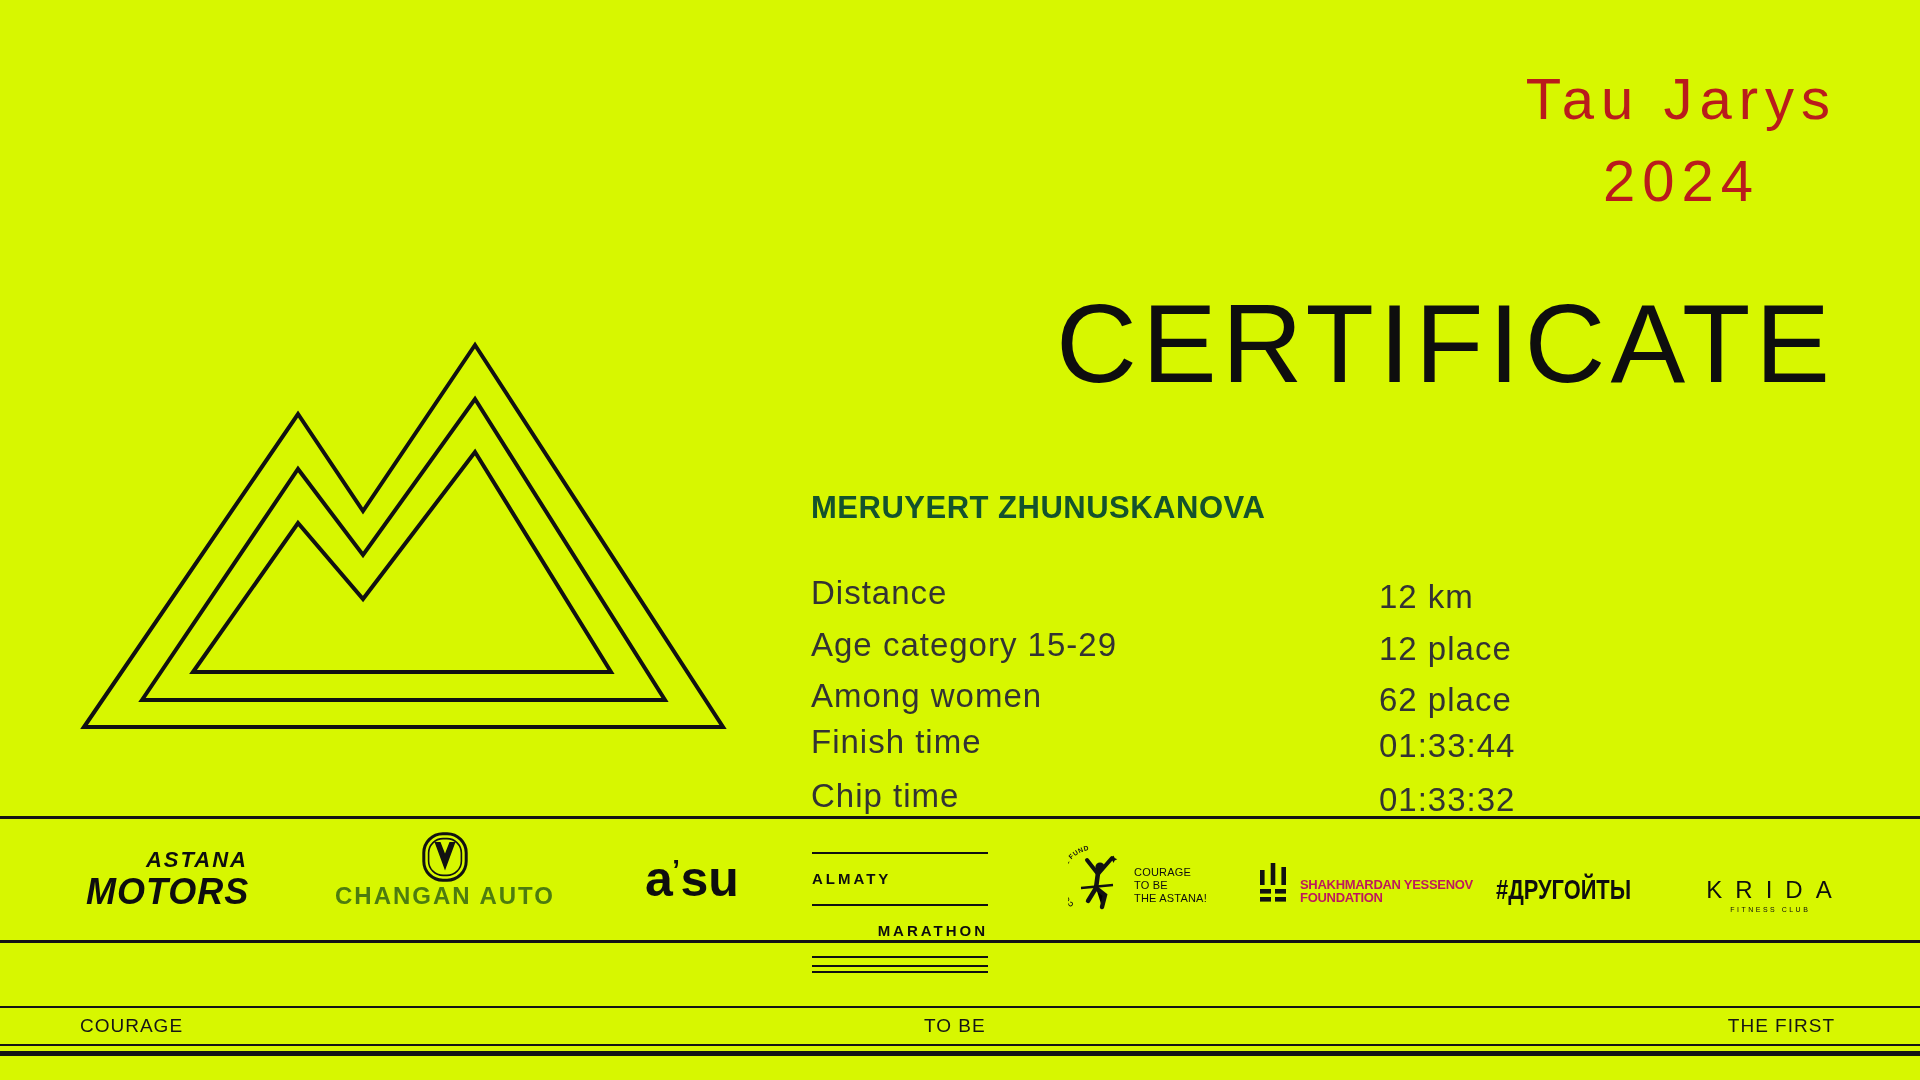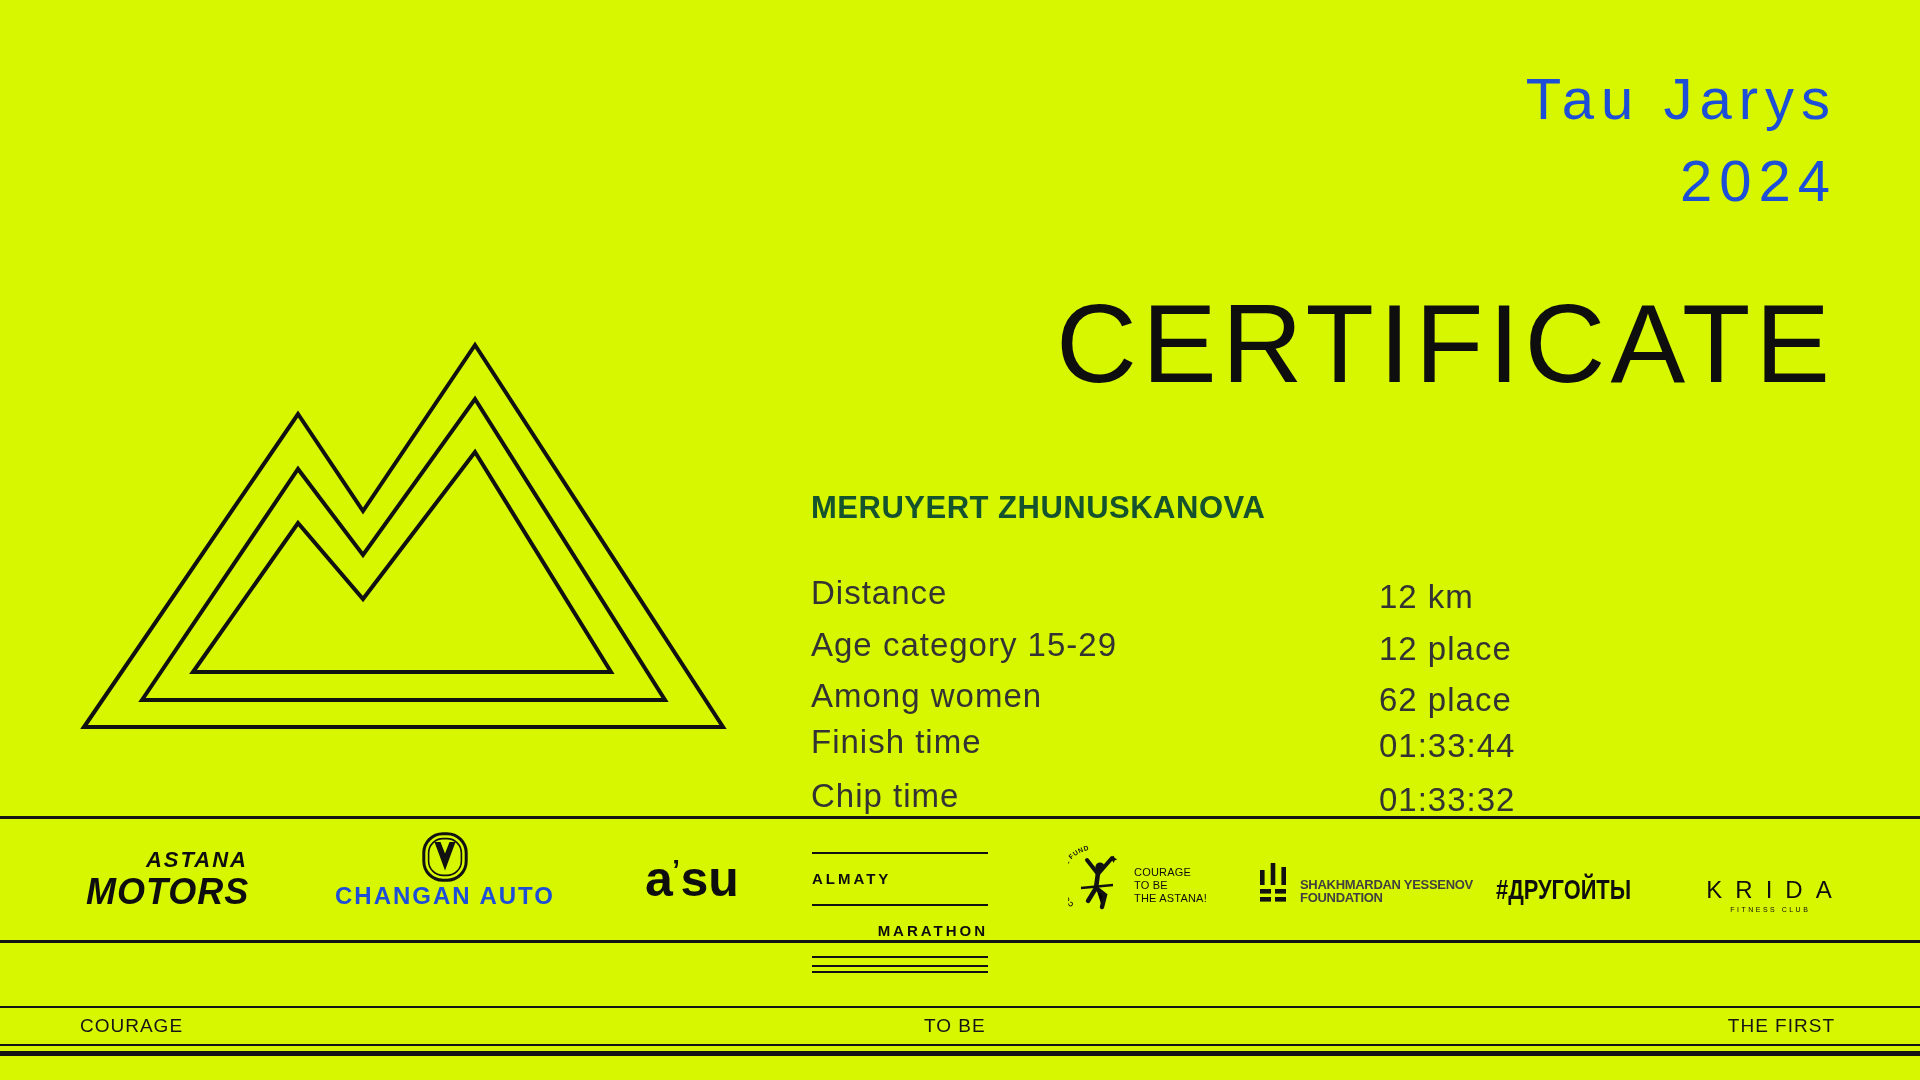--- a/index.html
+++ b/index.html
@@ -7,23 +7,23 @@
     width:1920px;height:1080px;position:relative;overflow:hidden;
     background:#D7F700;
     font-family:"Liberation Sans", sans-serif;
     color:#111;
     -webkit-font-smoothing:antialiased;
   }
   .abs{position:absolute;}
 
   
   .brand{
-    top:58px;right:83px;text-align:right;
+    top:58px;right:83px;text-align:center;
     font-size:58px;line-height:82px;font-weight:500;
-    letter-spacing:7px;color:#1d4ed8;white-space:nowrap;
+    letter-spacing:7px;color:#b91c1c;white-space:nowrap;
   }
 
   
   .heading{
     top:288px;right:85px;
     font-size:112px;line-height:112px;font-weight:500;
     letter-spacing:5px;color:#0e0e0e;white-space:nowrap;
   }
 
   
@@ -48,39 +48,39 @@
   .f2{top:1044px;height:2px;}
   .f3{top:1051px;height:5px;}
 
   
   .astana{left:86px;top:849px;width:162px;text-align:right;color:#0e0e0e;font-style:italic;line-height:1;}
   .astana .l1{font-size:22px;font-weight:600;letter-spacing:2px;}
   .astana .l2{font-size:36px;font-weight:700;letter-spacing:1px;margin-top:3px;}
 
   .changan-emblem{left:422px;top:832px;}
   .changan-text{left:330px;top:882px;width:230px;text-align:center;
-    font-size:24px;font-weight:700;letter-spacing:2px;color:#1d4ed8;white-space:nowrap;}
+    font-size:24px;font-weight:700;letter-spacing:2px;color:#4d7c0f;white-space:nowrap;}
 
   .asu{left:645px;top:854px;font-size:50px;font-weight:700;color:#0e0e0e;line-height:1;}
   .asu .mark{font-size:0.55em;position:relative;top:-0.62em;left:-0.02em;}
 
   .almaty{left:812px;top:852px;width:176px;color:#0e0e0e;}
   .am-rule{height:2px;background:#111;}
   .am-row{font-size:15px;font-weight:600;letter-spacing:3px;line-height:18px;padding:16px 0;}
   .am-row.right{text-align:right;}
   .am-sp1{margin-top:7px;}
   .am-sp2{margin-top:4px;}
 
   .cfund-svg{left:1068px;top:846px;}
   .cfund-text{left:1134px;top:866px;font-size:11px;line-height:13px;font-weight:500;
     letter-spacing:0.2px;color:#0e0e0e;}
 
   .yess-icon{left:1260px;top:863px;}
   .yess-text{left:1300px;top:878px;font-size:13px;line-height:13px;font-weight:700;
-    letter-spacing:-0.3px;color:#404040;white-space:nowrap;}
+    letter-spacing:-0.3px;color:#be185d;white-space:nowrap;}
 
   .drugoity{left:1496px;top:874px;font-size:28px;font-weight:800;color:#0e0e0e;
     transform:scaleX(0.78);transform-origin:left center;white-space:nowrap;}
 
   .krida{left:1698px;top:878px;width:142px;text-align:center;color:#0e0e0e;}
   .krida .kl{font-size:24px;font-weight:400;letter-spacing:13px;margin-right:-13px;line-height:1;}
   .krida .ks{font-size:7px;letter-spacing:2.5px;margin-right:-2.5px;margin-top:4px;font-weight:500;}
 
   
   .fitem{top:1016px;font-size:19px;line-height:19px;font-weight:500;

